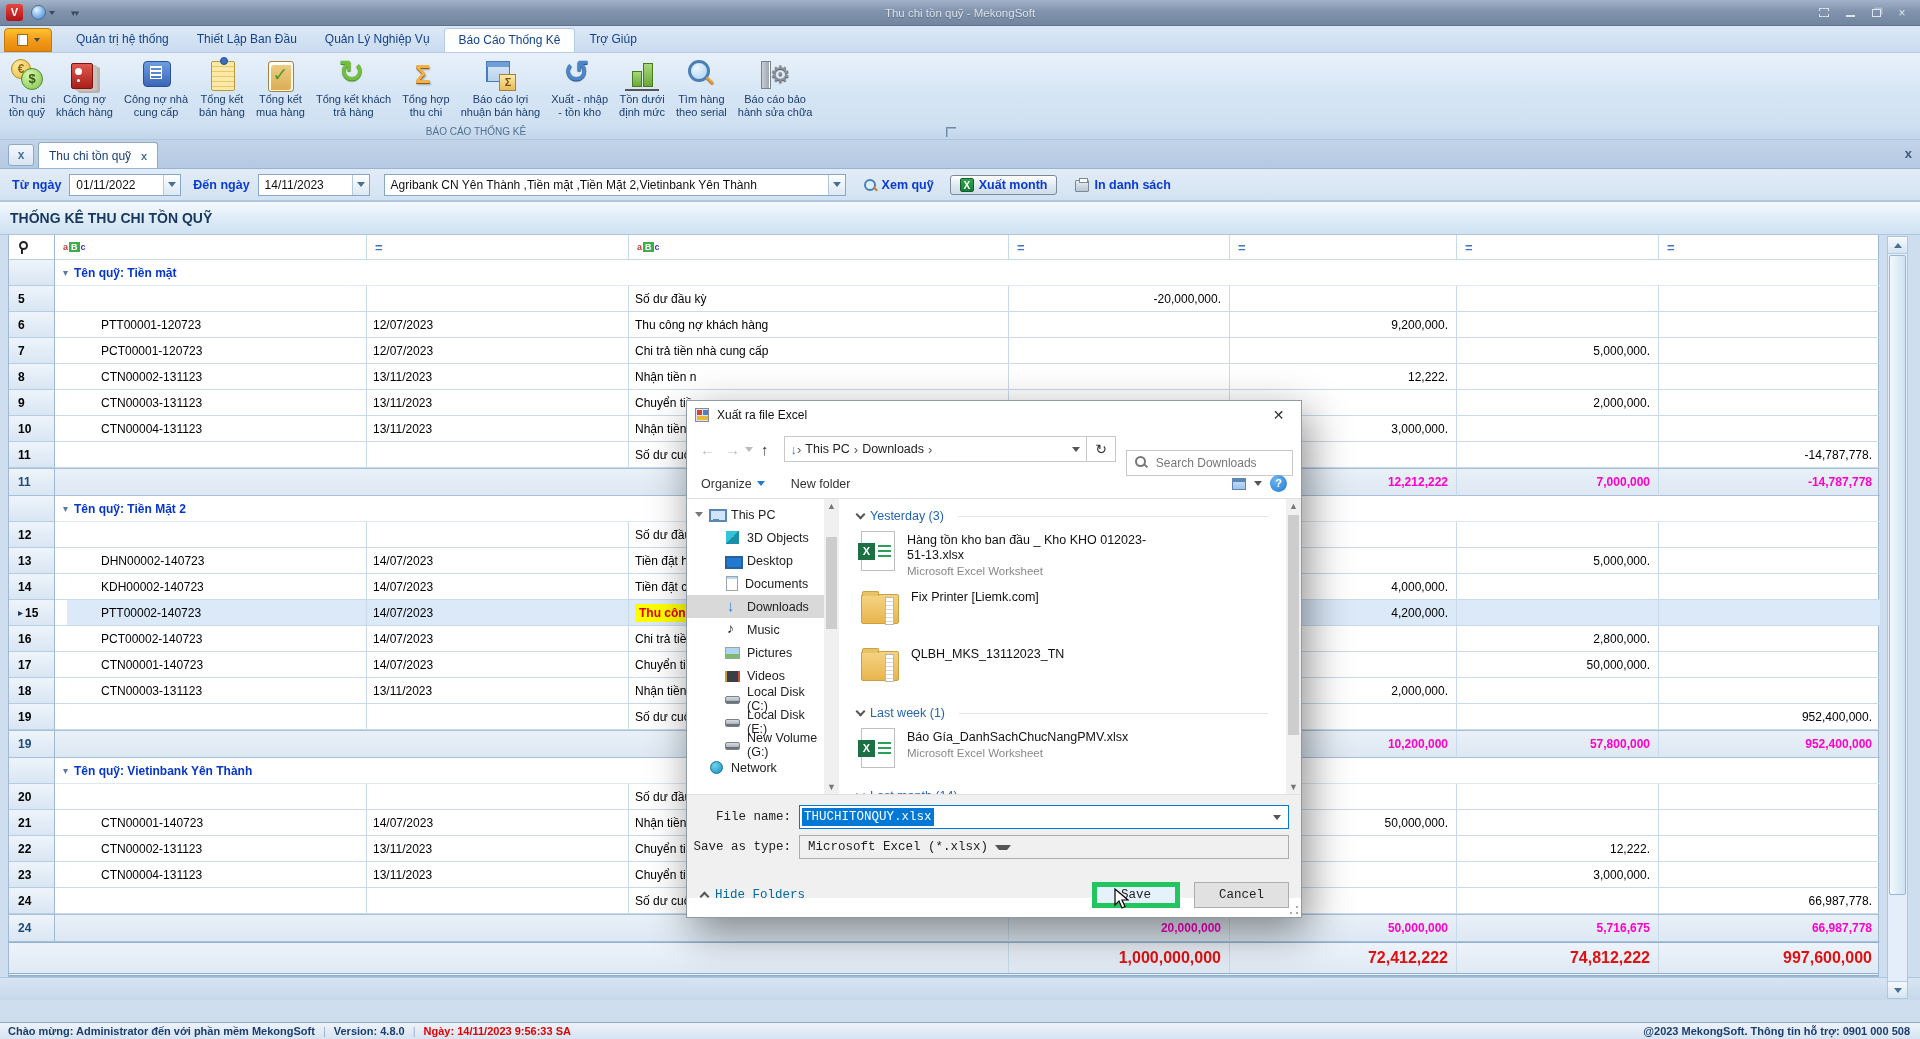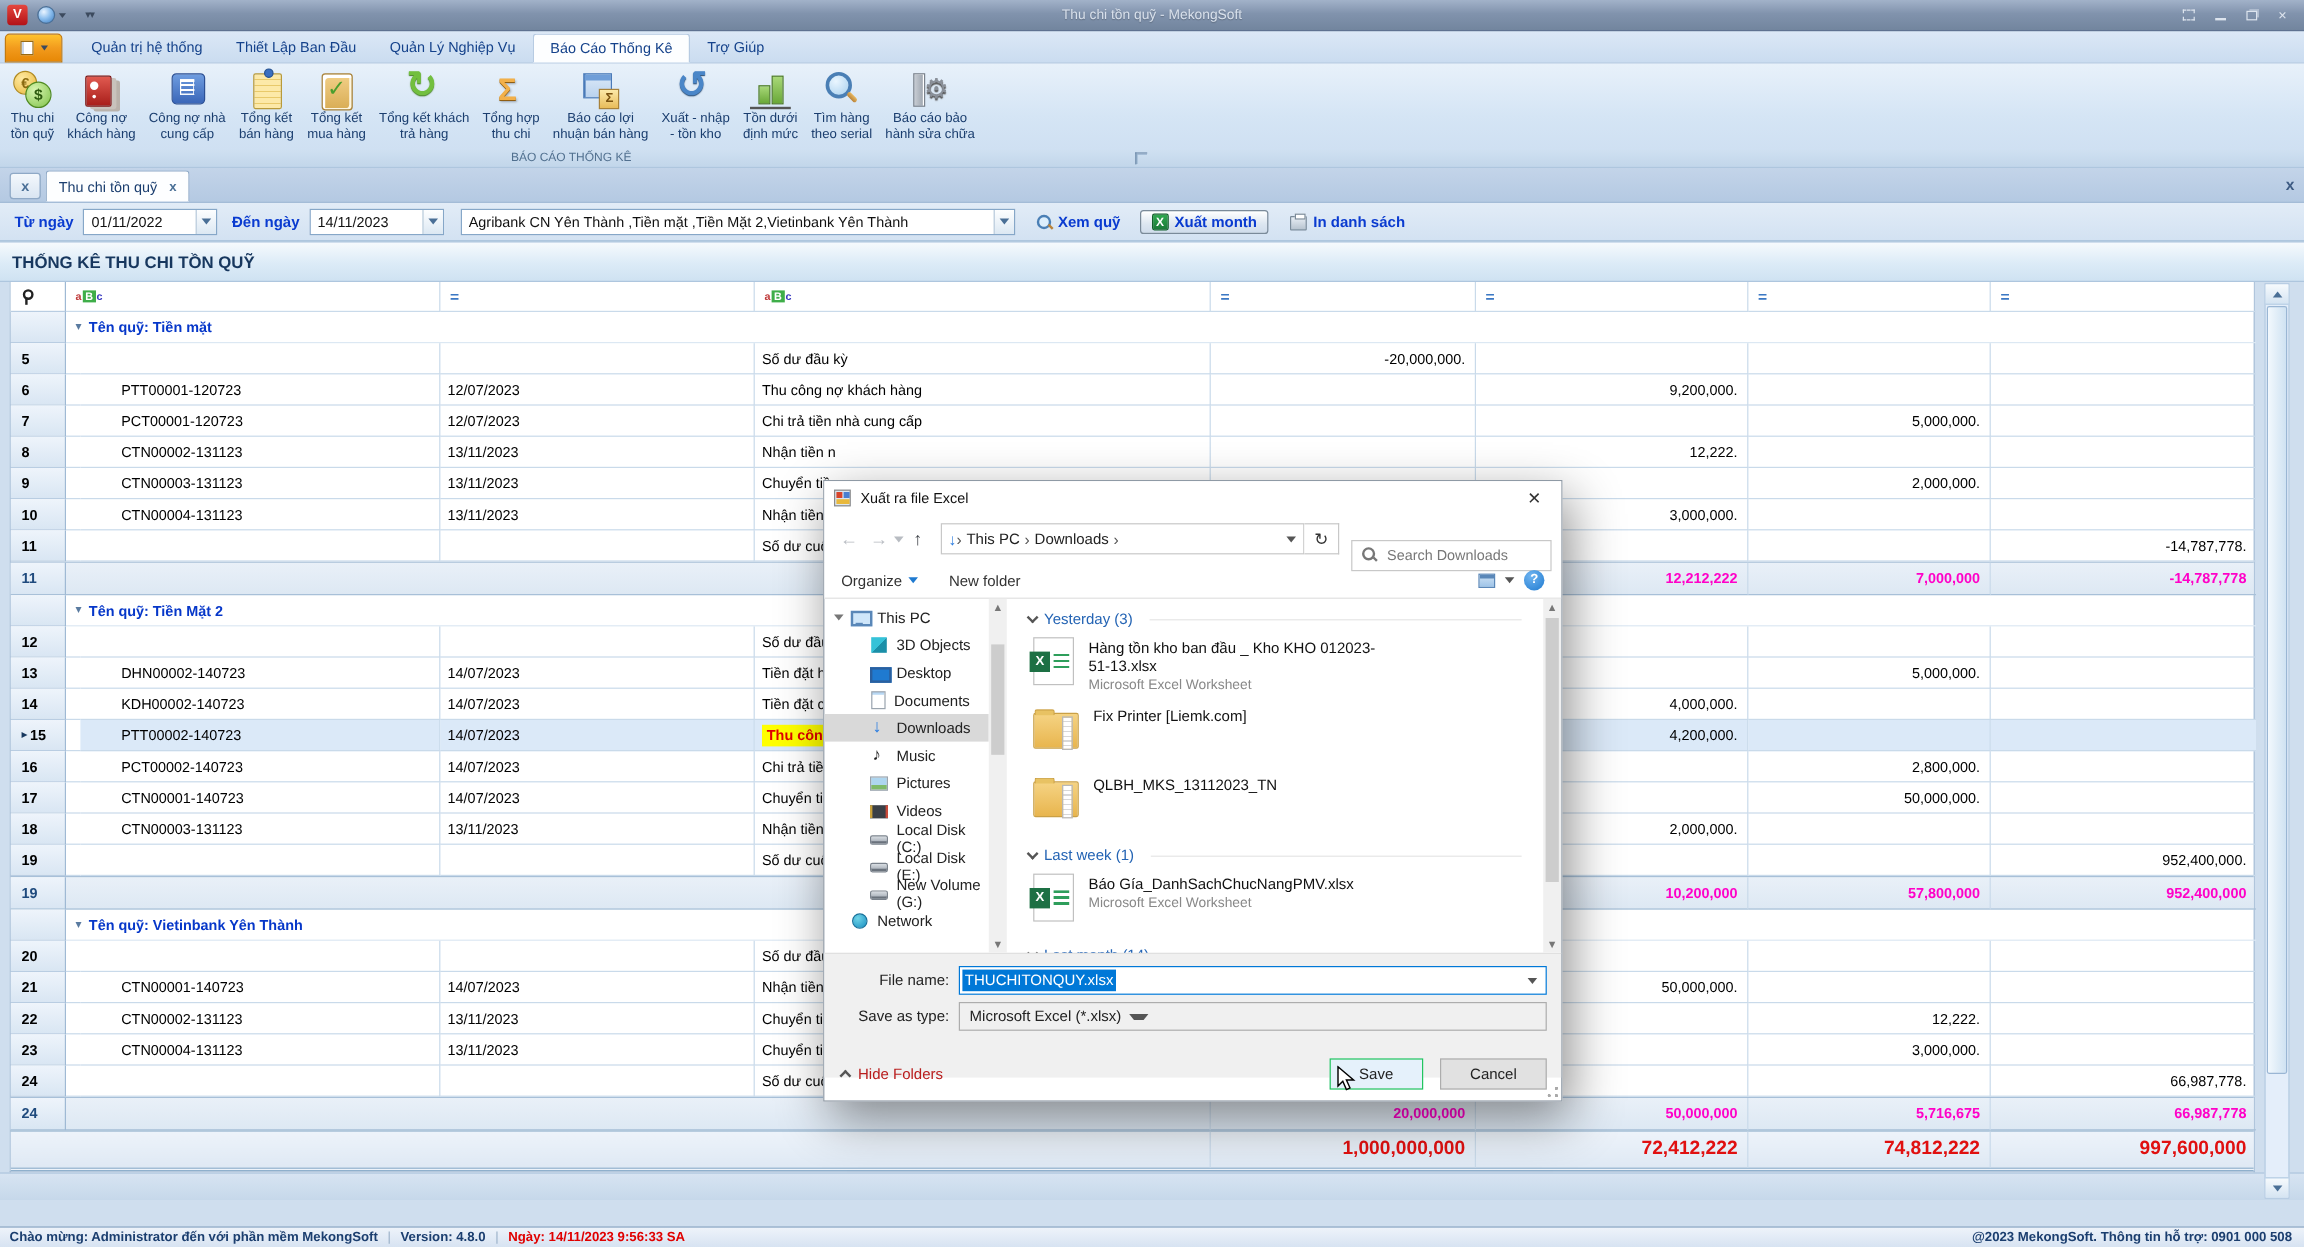--- a/index.html
+++ b/index.html
@@ -198,33 +198,33 @@
   .fi-excel::before { content:"X"; position:absolute; left:-4px; top:11px; width:17px; height:17px; background:#1d7044; color:#fff; font-weight:bold; font-size:11px; text-align:center; line-height:17px; }
   .fi-excel::after { content:""; position:absolute; right:3px; top:13px; width:13px; height:13px; background:repeating-linear-gradient(#2e9e5b 0 2px,transparent 2px 5px); }
   .fi-folder { width:38px; height:30px; margin-top:6px; position:relative; background:linear-gradient(#f5d383,#e8b54e); border:1px solid #caa045; border-radius:2px; flex:none; }
   .fi-folder::before { content:""; position:absolute; left:0; top:-4px; width:15px; height:4px; background:#e8c263; border:1px solid #caa045; border-bottom:none; border-radius:2px 2px 0 0; }
   .fi-folder::after { content:""; position:absolute; right:4px; top:2px; width:7px; height:26px; background:repeating-linear-gradient(#fff 0 3px,#d8d8d8 3px 4px); border:1px solid #b8b8b8; }
   .ftext { padding-top:2px; }
   .fname { color:#111; font-size:12.5px; line-height:15px; max-width:250px; word-wrap:break-word; }
   .fmeta { color:#888; font-size:11.5px; margin-top:2px; }
   .list-scroll { width:15px; background:#f0f0f0; position:relative; }
   .ls-thumb { position:absolute; left:2px; top:16px; width:11px; height:220px; background:#cdcdcd; }
-  .dlg-bottom { background:#f0f0f0; border-top:1px solid #e0e0e0; height:104px; padding-top:9px; }
+  .dlg-bottom { background:#f0f0f0; border-top:1px solid #e0e0e0; height:104px; padding-top:9px;font-family:Liberation Mono, monospace; }
   .frow { display:flex; align-items:center; height:26px; margin-bottom:4px; }
   .frow label { width:112px; text-align:right; padding-right:8px; color:#222; font-size:12.5px; }
   .fname-combo { flex:1; margin-right:12px; height:24px; border:1px solid #0078d7; background:#fff; display:flex; align-items:center; justify-content:space-between; }
   .fname-sel { background:#0078d7; color:#fff; padding:2px 2px; font-size:12.5px; margin-left:2px; }
   .ftype-combo { flex:1; margin-right:12px; height:24px; border:1px solid #adadad; background:#f0f0f0; display:flex; align-items:center; justify-content:flex-start; }
   .ftype-combo span { padding-left:8px; font-size:12.5px; }
   .combo-chev { width:22px; display:flex; justify-content:center; }
   .dlg-btnrow { display:flex; align-items:center; margin-top:22px; }
-  .hidefolders { display:flex; align-items:center; gap:7px; margin-left:14px; color:#b91c1c; }
+  .hidefolders { display:flex; align-items:center; gap:7px; margin-left:14px; color:#0369a1; }
   .hf-chev { width:7px; height:7px; border-left:2px solid #555; border-top:2px solid #555; transform:rotate(45deg); margin-top:3px; }
   .dbtn { height:26px; padding:0 24px; font-size:12.5px; display:flex; align-items:center; }
-  .btn-save { margin-left:auto; background:#e5f1fb; border:1px solid #22c55e; }
+  .btn-save { margin-left:auto; background:#e5f1fb; border:5px solid #22c55e; }
   .btn-cancel { margin-left:14px; margin-right:12px; background:#e1e1e1; border:1px solid #adadad; }
   .grip { position:absolute; right:2px; bottom:2px; width:10px; height:10px; background:
     radial-gradient(circle at 8px 2px,#aaa 1.2px,transparent 1.5px),
     radial-gradient(circle at 8px 8px,#aaa 1.2px,transparent 1.5px),
     radial-gradient(circle at 2px 8px,#aaa 1.2px,transparent 1.5px); }
   .cursor { position:absolute; left:1113px; top:888px; z-index:99; }
 </style>
 </head>
 <body>
 

